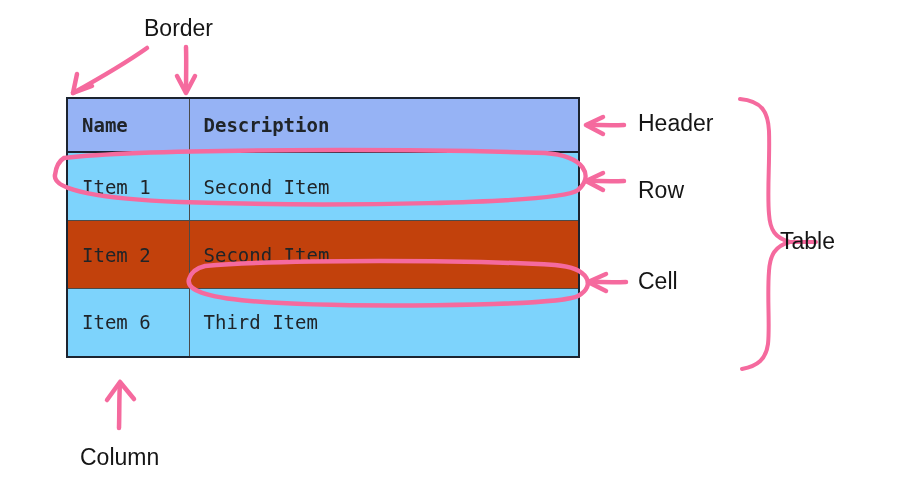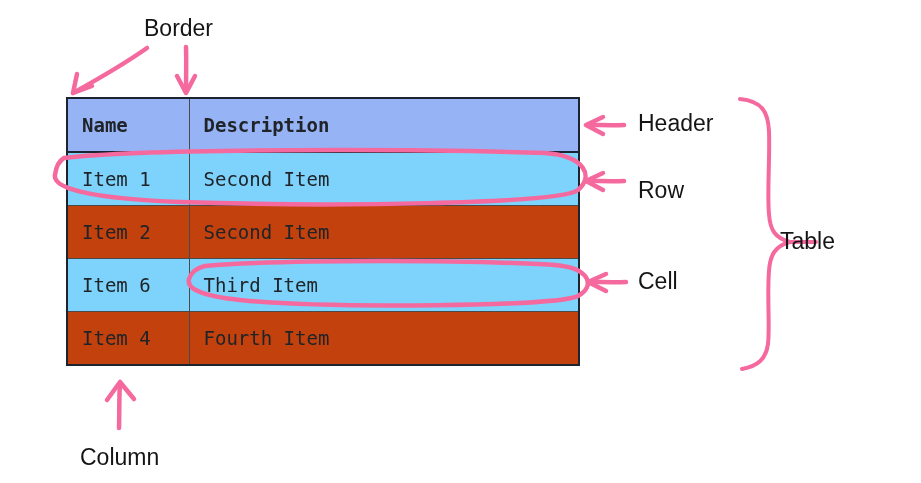--- a/index.html
+++ b/index.html
@@ -105,24 +105,20 @@
           <td>Second Item</td>
         </tr>
         <tr class="row-even">
           <td>Item 2</td>
           <td>Second Item</td>
         </tr>
         <tr class="row-odd">
           <td>Item 6</td>
           <td>Third Item</td>
         </tr>
-        <tr class="row-even">
-          <td>Item 4</td>
-          <td>Fourth Item</td>
-        </tr>
       </tbody>
     </table>
   </div>
 
   <svg id="annotations" viewBox="0 0 921 483">
 
     <g>
       <path d="M147,48 C130,60 100,78 73,93" stroke="#f56a9e" stroke-width="4.5" fill="none" stroke-linecap="round"></path>
       <path d="M73,93 L92,86 M73,93 L77,74" stroke="#f56a9e" stroke-width="4.5" fill="none" stroke-linecap="round"></path>
     </g>

